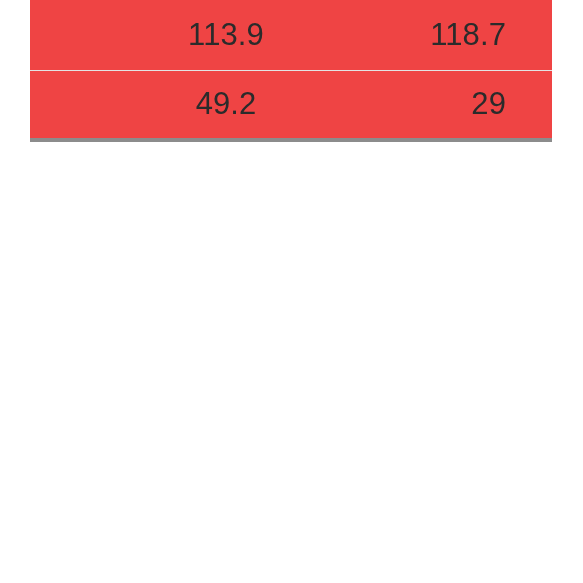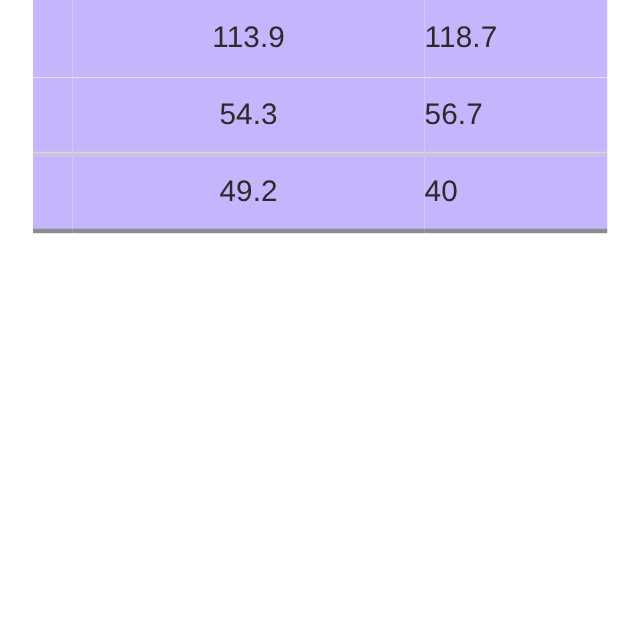--- a/index.html
+++ b/index.html
@@ -39,23 +39,23 @@
 
   table.data-table col.c1 { width: 36px;  }
   table.data-table col.c2 { width: 320px; }
   table.data-table col.c3 { width: 166px; }
 
   table.data-table tr.data-row {
     height: 70px;
   }
 
   table.data-table td {
-    background: #c4b5fd;
+    background: #ef4444;
     color: #2b2b2b;
-    font-size: 27px;
+    font-size: 31px;
     font-weight: 400;
     text-align: center;
     vertical-align: middle;
     padding: 0;
     letter-spacing: 0.1px;
   }
 
   
   td.spacer-cell { }
 
@@ -78,21 +78,21 @@
   td.value-b { text-align: left; padding-left: 0; }
 
   .cell-inner {
     display: block;
     width: 100%;
     text-align: center;
   }
   .val-b-inner {
     display: block;
     width: 120px;
-    text-align: left;
+    text-align: right;
   }
 </style>
 </head>
 <body>
 
 <div id="page">
 
   <div id="table-wrap">
     <table class="data-table">
       <colgroup>
@@ -105,37 +105,28 @@
         <tr class="data-row sep-light">
           <td class="spacer-cell"></td>
           <td class="value-a">
             <span class="cell-inner">113.9</span>
           </td>
           <td class="value-b">
             <span class="val-b-inner">118.7</span>
           </td>
         </tr>
 
-        <tr class="data-row sep-strong">
-          <td class="spacer-cell"></td>
-          <td class="value-a">
-            <span class="cell-inner">54.3</span>
-          </td>
-          <td class="value-b">
-            <span class="val-b-inner">56.7</span>
-          </td>
-        </tr>
 
         <tr class="data-row last-row">
           <td class="spacer-cell"></td>
           <td class="value-a">
             <span class="cell-inner">49.2</span>
           </td>
           <td class="value-b">
-            <span class="val-b-inner">40</span>
+            <span class="val-b-inner">29</span>
           </td>
         </tr>
 
       </tbody>
     </table>
   </div>
 
 </div>
 
 </body></html>

